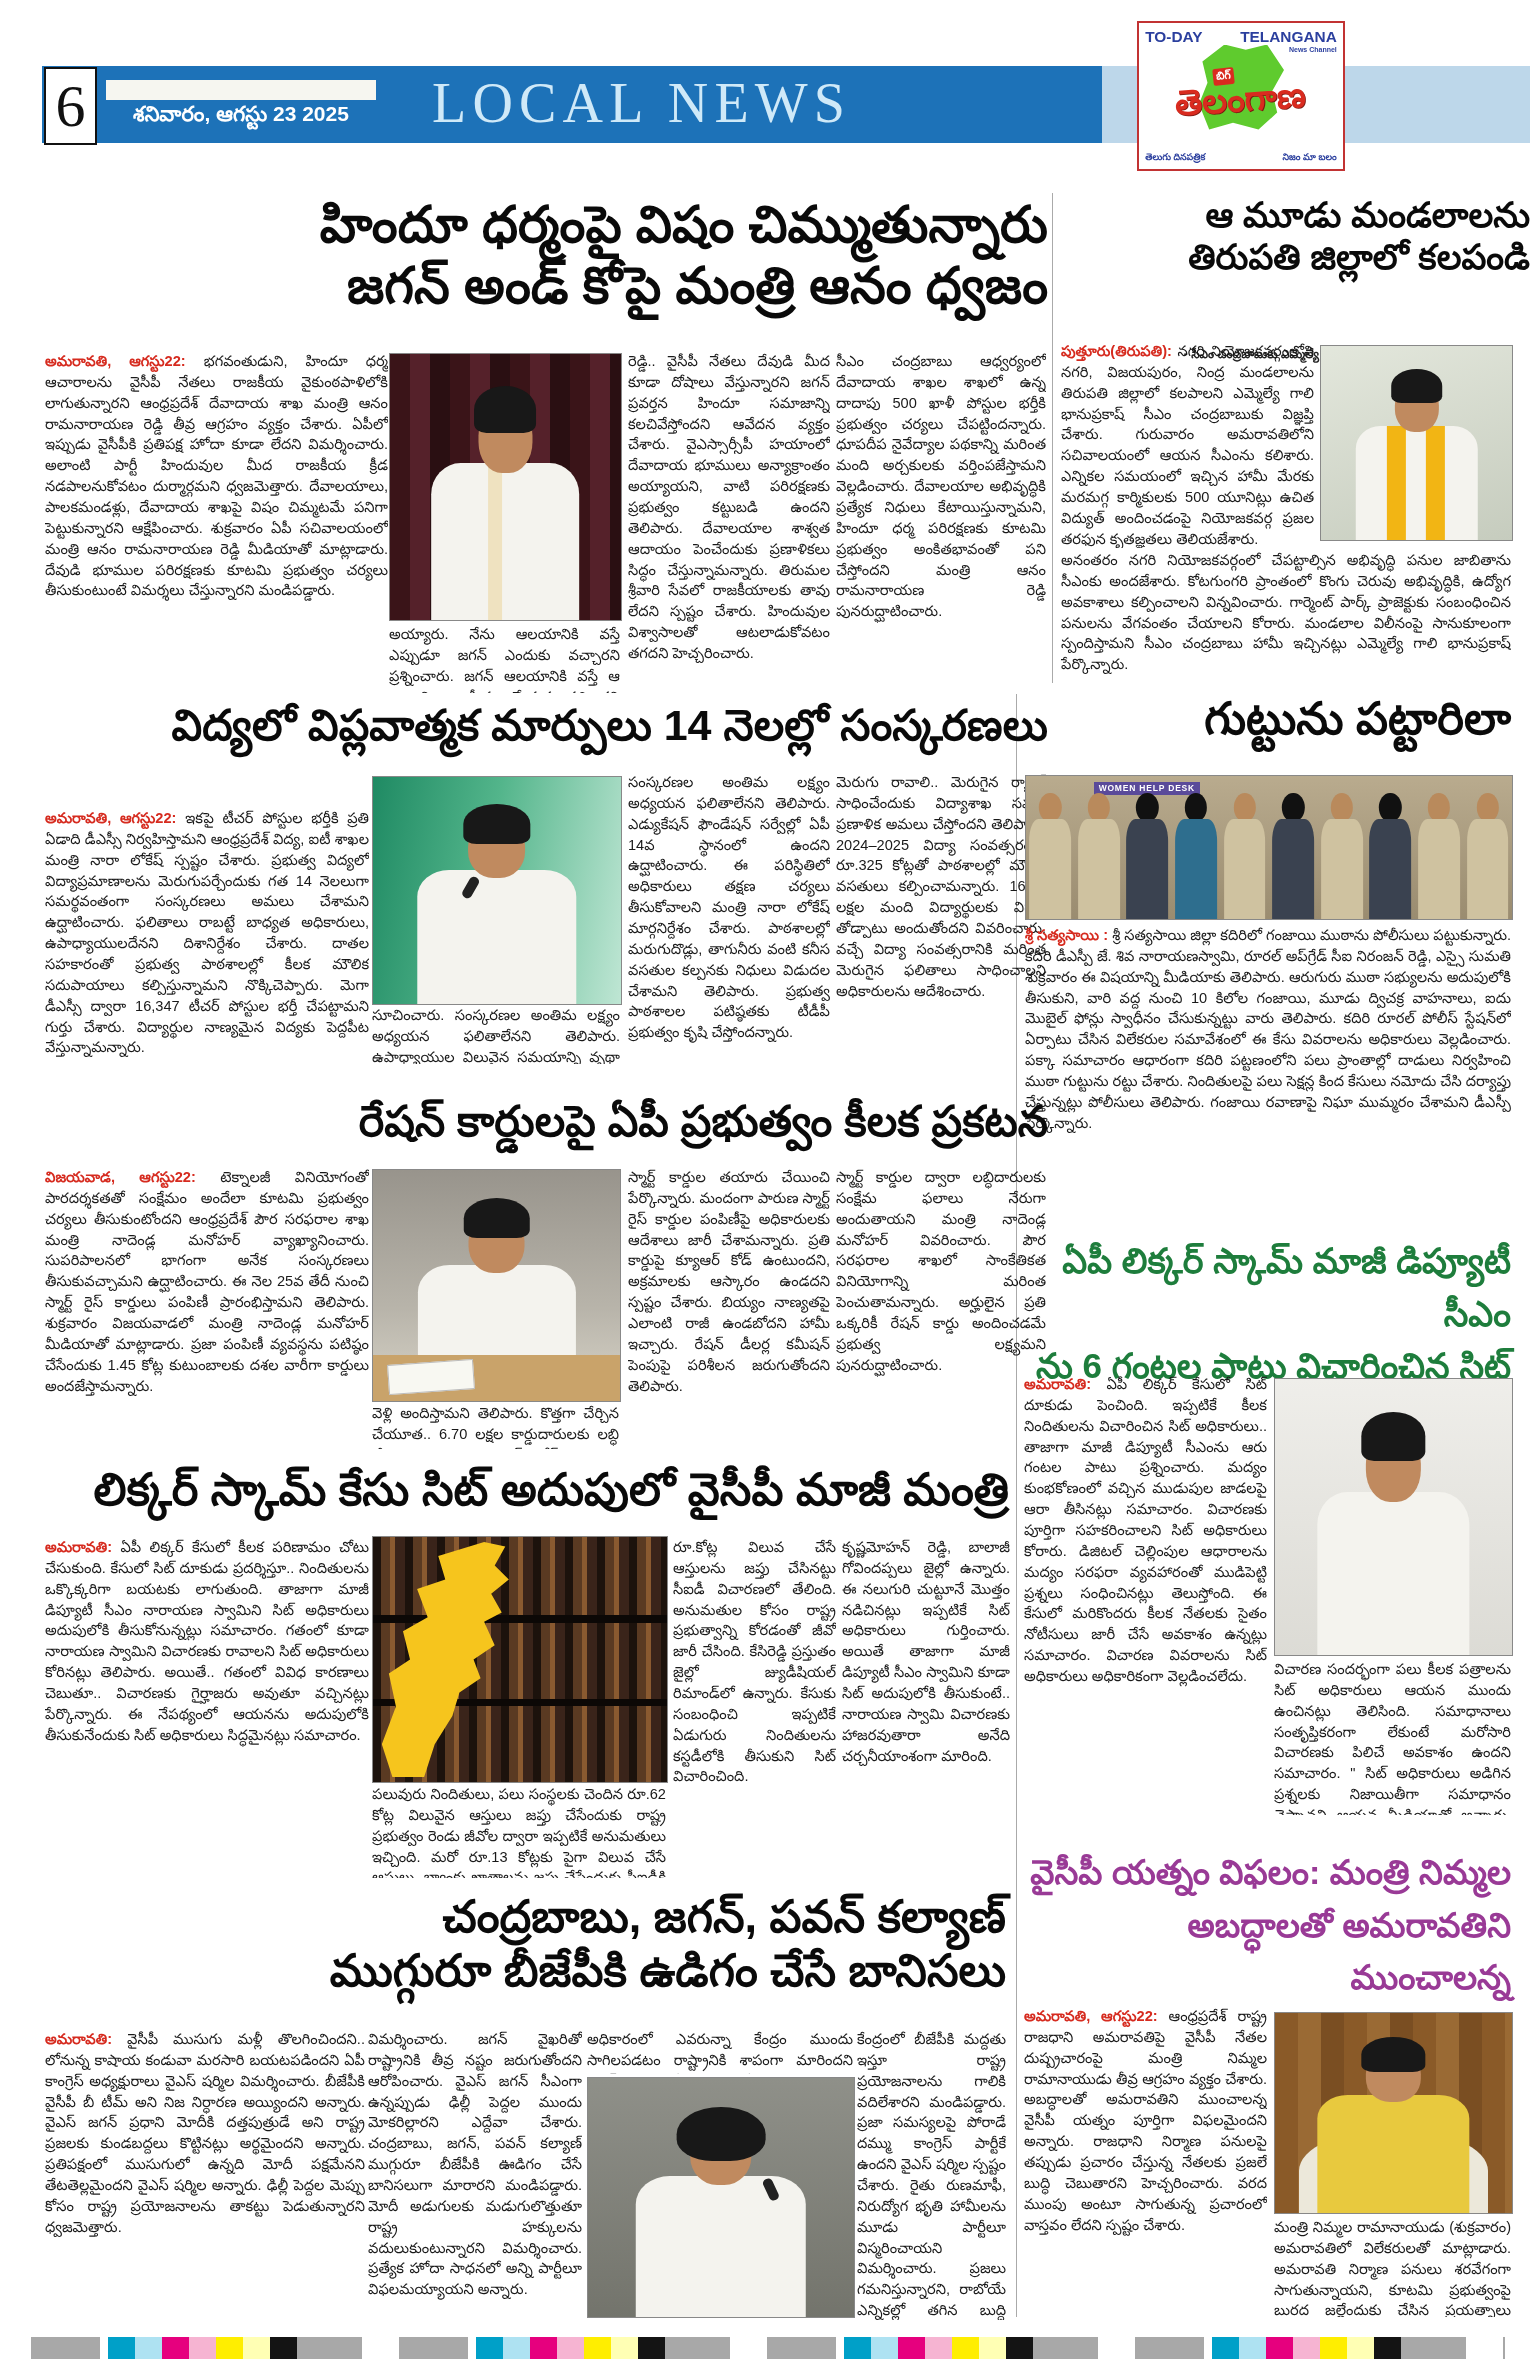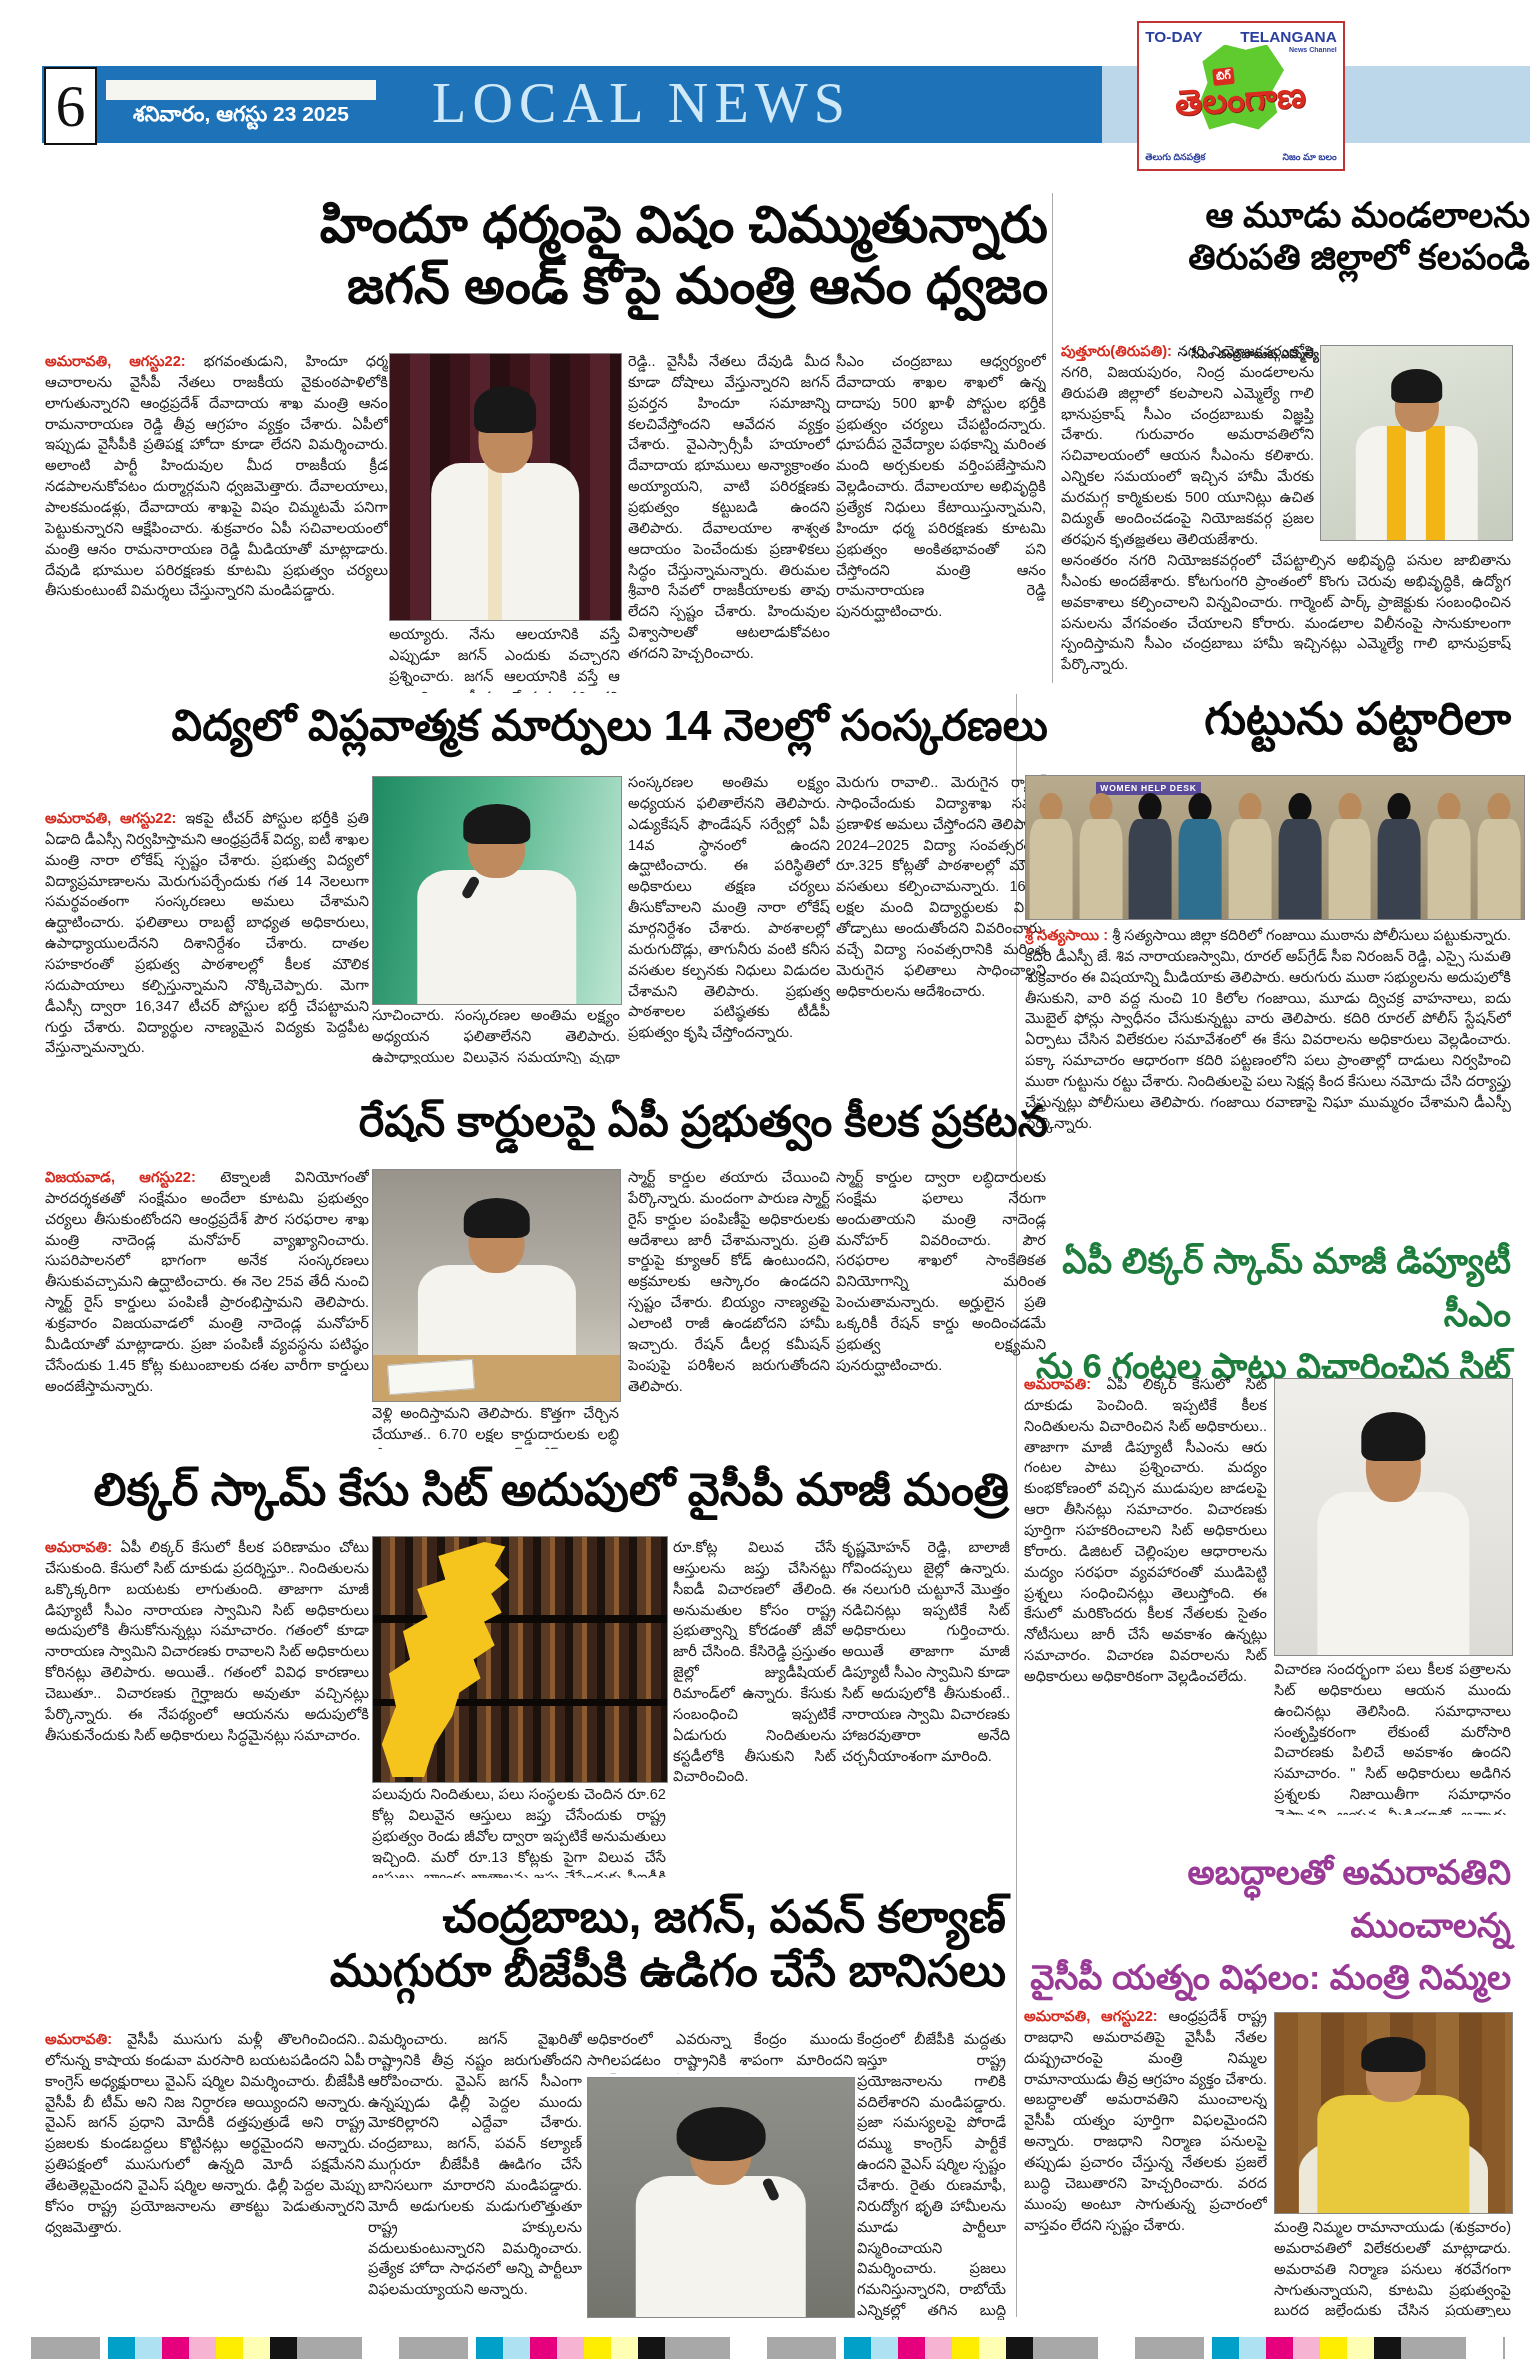--- a/index.html
+++ b/index.html
@@ -53,21 +53,21 @@
   .mic{position:absolute;width:10px;height:23px;background:#222;border-radius:4.6px;}
   .chair{position:absolute;bottom:0;left:10%;width:80%;height:42%;background:#ece8da;
          border-radius:50% 50% 0 0;}
   .bg-anam{background:repeating-linear-gradient(90deg,#3a1418 0 20px,#55212a 20px 40px,#2a0f12 40px 60px);}
   .bg-mla{background:linear-gradient(160deg,#e3e7dc,#c6ccbe);}
   .bg-lokesh{background:linear-gradient(100deg,#1f8a63 0%,#53b58b 45%,#bfe6d4 100%);}
   .bg-naden{background:linear-gradient(#98948c,#b8b4aa 60%,#d8d4c8);}
   .bg-sit{background:linear-gradient(#efeeea,#dcdbd5);}
   .bg-sharmila{background:linear-gradient(#8f9089,#73746c);}
   .bg-wood{background:repeating-linear-gradient(90deg,#8a5a28 0 23px,#9a6a34 23px 46px,#7a4e22 46px 69px);}
-  .bg-police{background:linear-gradient(#b9ab8e,#9a8c70);padding-left:12px;}
+  .bg-police{background:linear-gradient(#b9ab8e,#9a8c70);}
   .desk{position:absolute;bottom:0;width:100%;height:20%;background:#c9a36a;}
   .paper{position:absolute;bottom:4%;left:6%;width:34%;height:12%;background:#f8f8f2;
          border:0.8px solid #bbb;transform:rotate(-4deg);}
   .cops{position:absolute;inset:0;display:flex;align-items:flex-end;}
   .pf{position:relative;flex:1;height:92%;}
   .pf .f{position:absolute;top:4%;left:50%;transform:translateX(-50%);width:46%;height:22%;
          background:#b98a5c;border-radius:50%;}
   .pf .t{position:absolute;top:24%;left:50%;transform:translateX(-50%);width:86%;height:76%;
          background:#cfc2a0;border-radius:22% 22% 0 0;}
   .pf.hood .f{background:#111;}
@@ -296,22 +296,22 @@
     <div class="person">
       <div class="torso"></div>
       <div class="face"></div>
       <div class="hair" style="width:52%;height:26%;border-radius:50% 50% 40% 40%;"></div>
       <div class="mic" style="right:18%;top:34%;transform:rotate(-25deg);"></div>
     </div>
   </div>
   <div class="abs body-col" style="left:857px;top:2029px;width:149px;height:291px;">కేంద్రంలో బీజేపీకి మద్దతు ఇస్తూ రాష్ట్ర ప్రయోజనాలను గాలికి వదిలేశారని మండిపడ్డారు. ప్రజా సమస్యలపై పోరాడే దమ్ము కాంగ్రెస్ పార్టీకే ఉందని వైఎస్ షర్మిల స్పష్టం చేశారు. రైతు రుణమాఫీ, నిరుద్యోగ భృతి హామీలను మూడు పార్టీలూ విస్మరించాయని విమర్శించారు. ప్రజలు గమనిస్తున్నారని, రాబోయే ఎన్నికల్లో తగిన బుద్ధి చెబుతారని హెచ్చరించారు. డీల్ రాజకీయాలకు కాలం చెల్లిందని వ్యాఖ్యానించారు.</div>
 
   <div class="abs headline hl-purple" style="left:1021px;top:1846px;width:490px;font-size:34px;line-height:1.55;">
+    <div>వైసీపీ యత్నం విఫలం: మంత్రి నిమ్మల</div>
     <div>అబద్ధాలతో అమరావతిని ముంచాలన్న</div>
-    <div>వైసీపీ యత్నం విఫలం: మంత్రి నిమ్మల</div>
   </div>
   <div class="abs body-col" style="left:1024px;top:2006px;width:243px;height:311px;">
     <span class="dateline">అమరావతి, ఆగస్టు22:</span>
     <span>ఆంధ్రప్రదేశ్ రాష్ట్ర రాజధాని అమరావతిపై వైసీపీ నేతల దుష్ప్రచారంపై మంత్రి నిమ్మల రామానాయుడు తీవ్ర ఆగ్రహం వ్యక్తం చేశారు. అబద్ధాలతో అమరావతిని ముంచాలన్న వైసీపీ యత్నం పూర్తిగా విఫలమైందని అన్నారు. రాజధాని నిర్మాణ పనులపై తప్పుడు ప్రచారం చేస్తున్న నేతలకు ప్రజలే బుద్ధి చెబుతారని హెచ్చరించారు. వరద ముంపు అంటూ సాగుతున్న ప్రచారంలో వాస్తవం లేదని స్పష్టం చేశారు.</span>
   </div>
   <div class="photo bg-wood" style="left:1274px;top:2012px;width:237px;height:200px;">
     <div class="chair"></div>
     <div class="person">
       <div class="torso torso-yellow"></div>
       <div class="face"></div>

